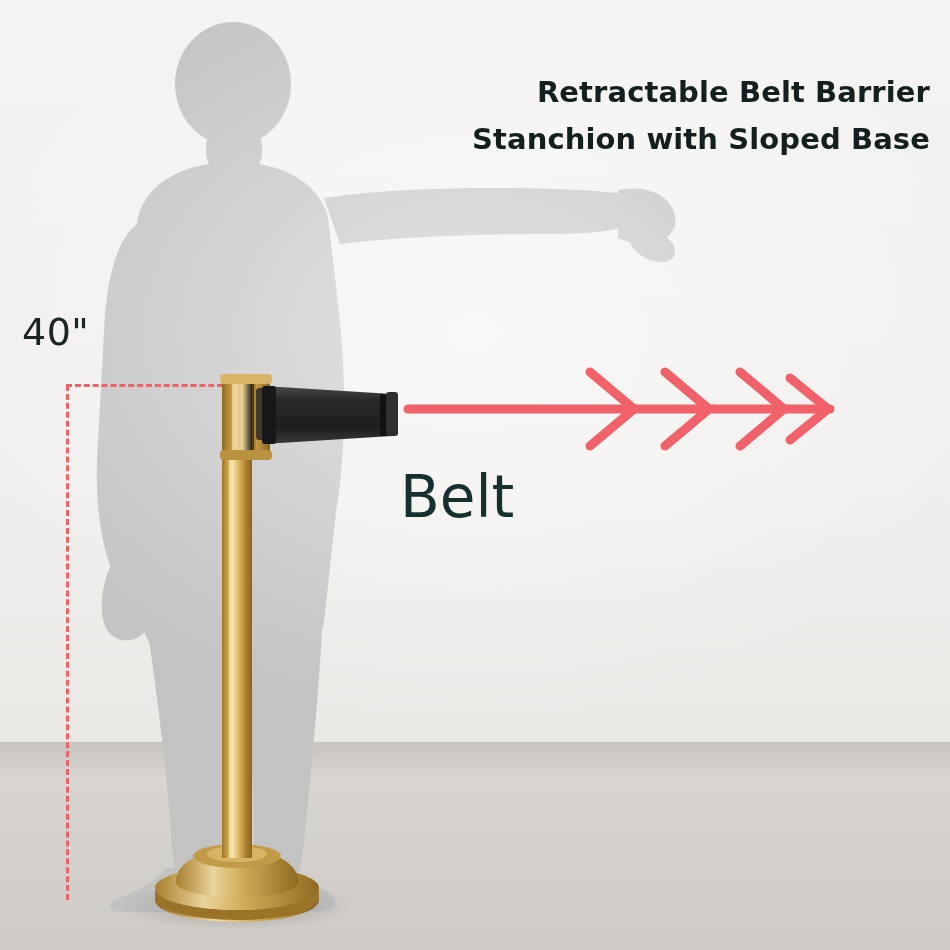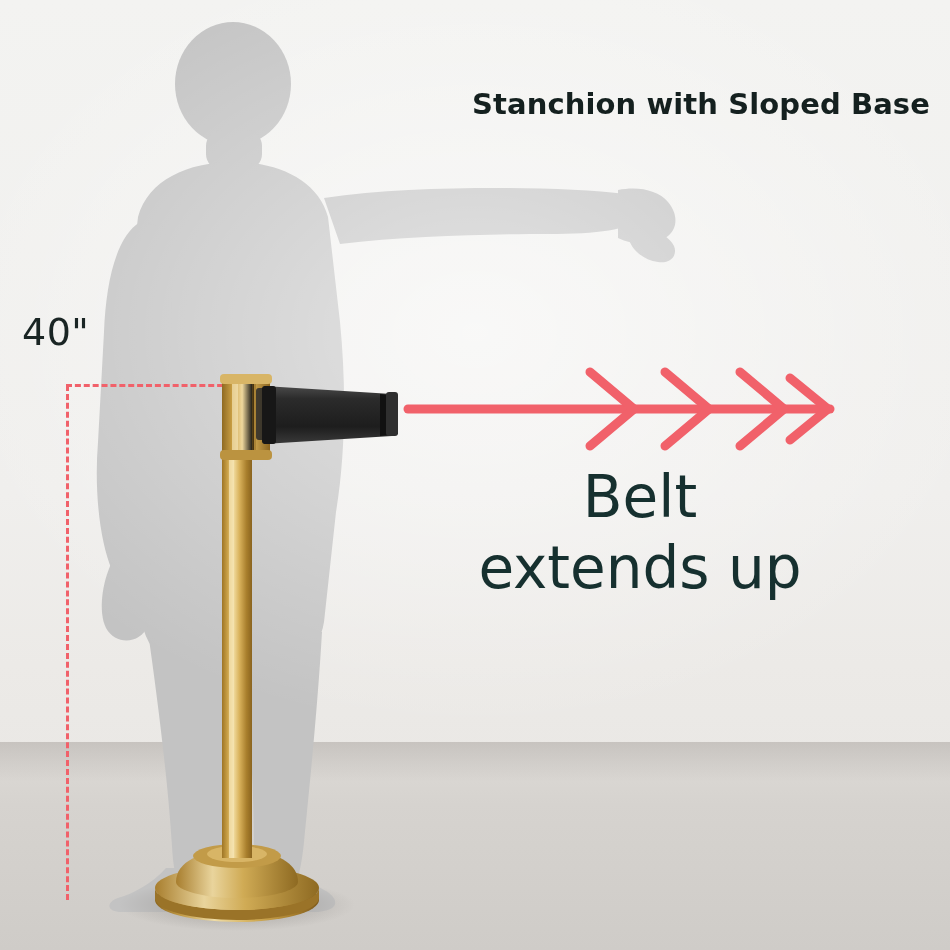--- a/index.html
+++ b/index.html
@@ -96,21 +96,20 @@
 
   
   #belt-arrow { position: absolute; left: 0; top: 0; width: 950px; height: 950px; pointer-events: none; }
 
   
   #belt-caption {
     position: absolute;
     left: 400px;
     top: 462px;
     width: 480px;
-    text-align: center;
     font-family: "DejaVu Sans", "Liberation Sans", sans-serif;
     font-size: 58px;
     line-height: 1.22;
     color: #16302f;
   }
   #belt-caption span { display: block; }
 </style>
 </head>
 <body>
 
@@ -158,20 +157,21 @@
                  C146 890, 150 880, 148 866 L146 846 Z"></path>
         <path d="M176 846 C176 866, 180 882, 196 888 C210 893, 236 892, 250 888
                  C262 884, 258 874, 246 868 C228 858, 216 850, 210 842 Z"></path>
       </g>
     </svg>
   </div>
 
   <div id="wall-vignette"></div>
 
   <div id="title">
+    <span class="l1">Retractable Belt Barrier</span>
     <span class="l2">Stanchion with Sloped Base</span>
   </div>
 
   <div class="dash-v"></div>
   <div class="dash-h"></div>
   <div id="height-label">40"</div>
 
   <svg id="stanchion" viewBox="0 0 950 950" xmlns="http://www.w3.org/2000/svg">
     <defs>
       <linearGradient id="brass" x1="0" y1="0" x2="1" y2="0">
@@ -254,16 +254,15 @@
     <g stroke="#f1616a" stroke-width="9" fill="none" stroke-linecap="round" stroke-linejoin="round">
       <polyline points="590,372 634,409 590,446"></polyline>
       <polyline points="665,372 709,409 665,446"></polyline>
       <polyline points="740,372 784,409 740,446"></polyline>
       <polyline points="790,378 828,409 790,440"></polyline>
     </g>
   </svg>
 
   <div id="belt-caption">
     <span>Belt</span>
-    <span>extends up</span>
   </div>
 
 </div>
 
 </body></html>

